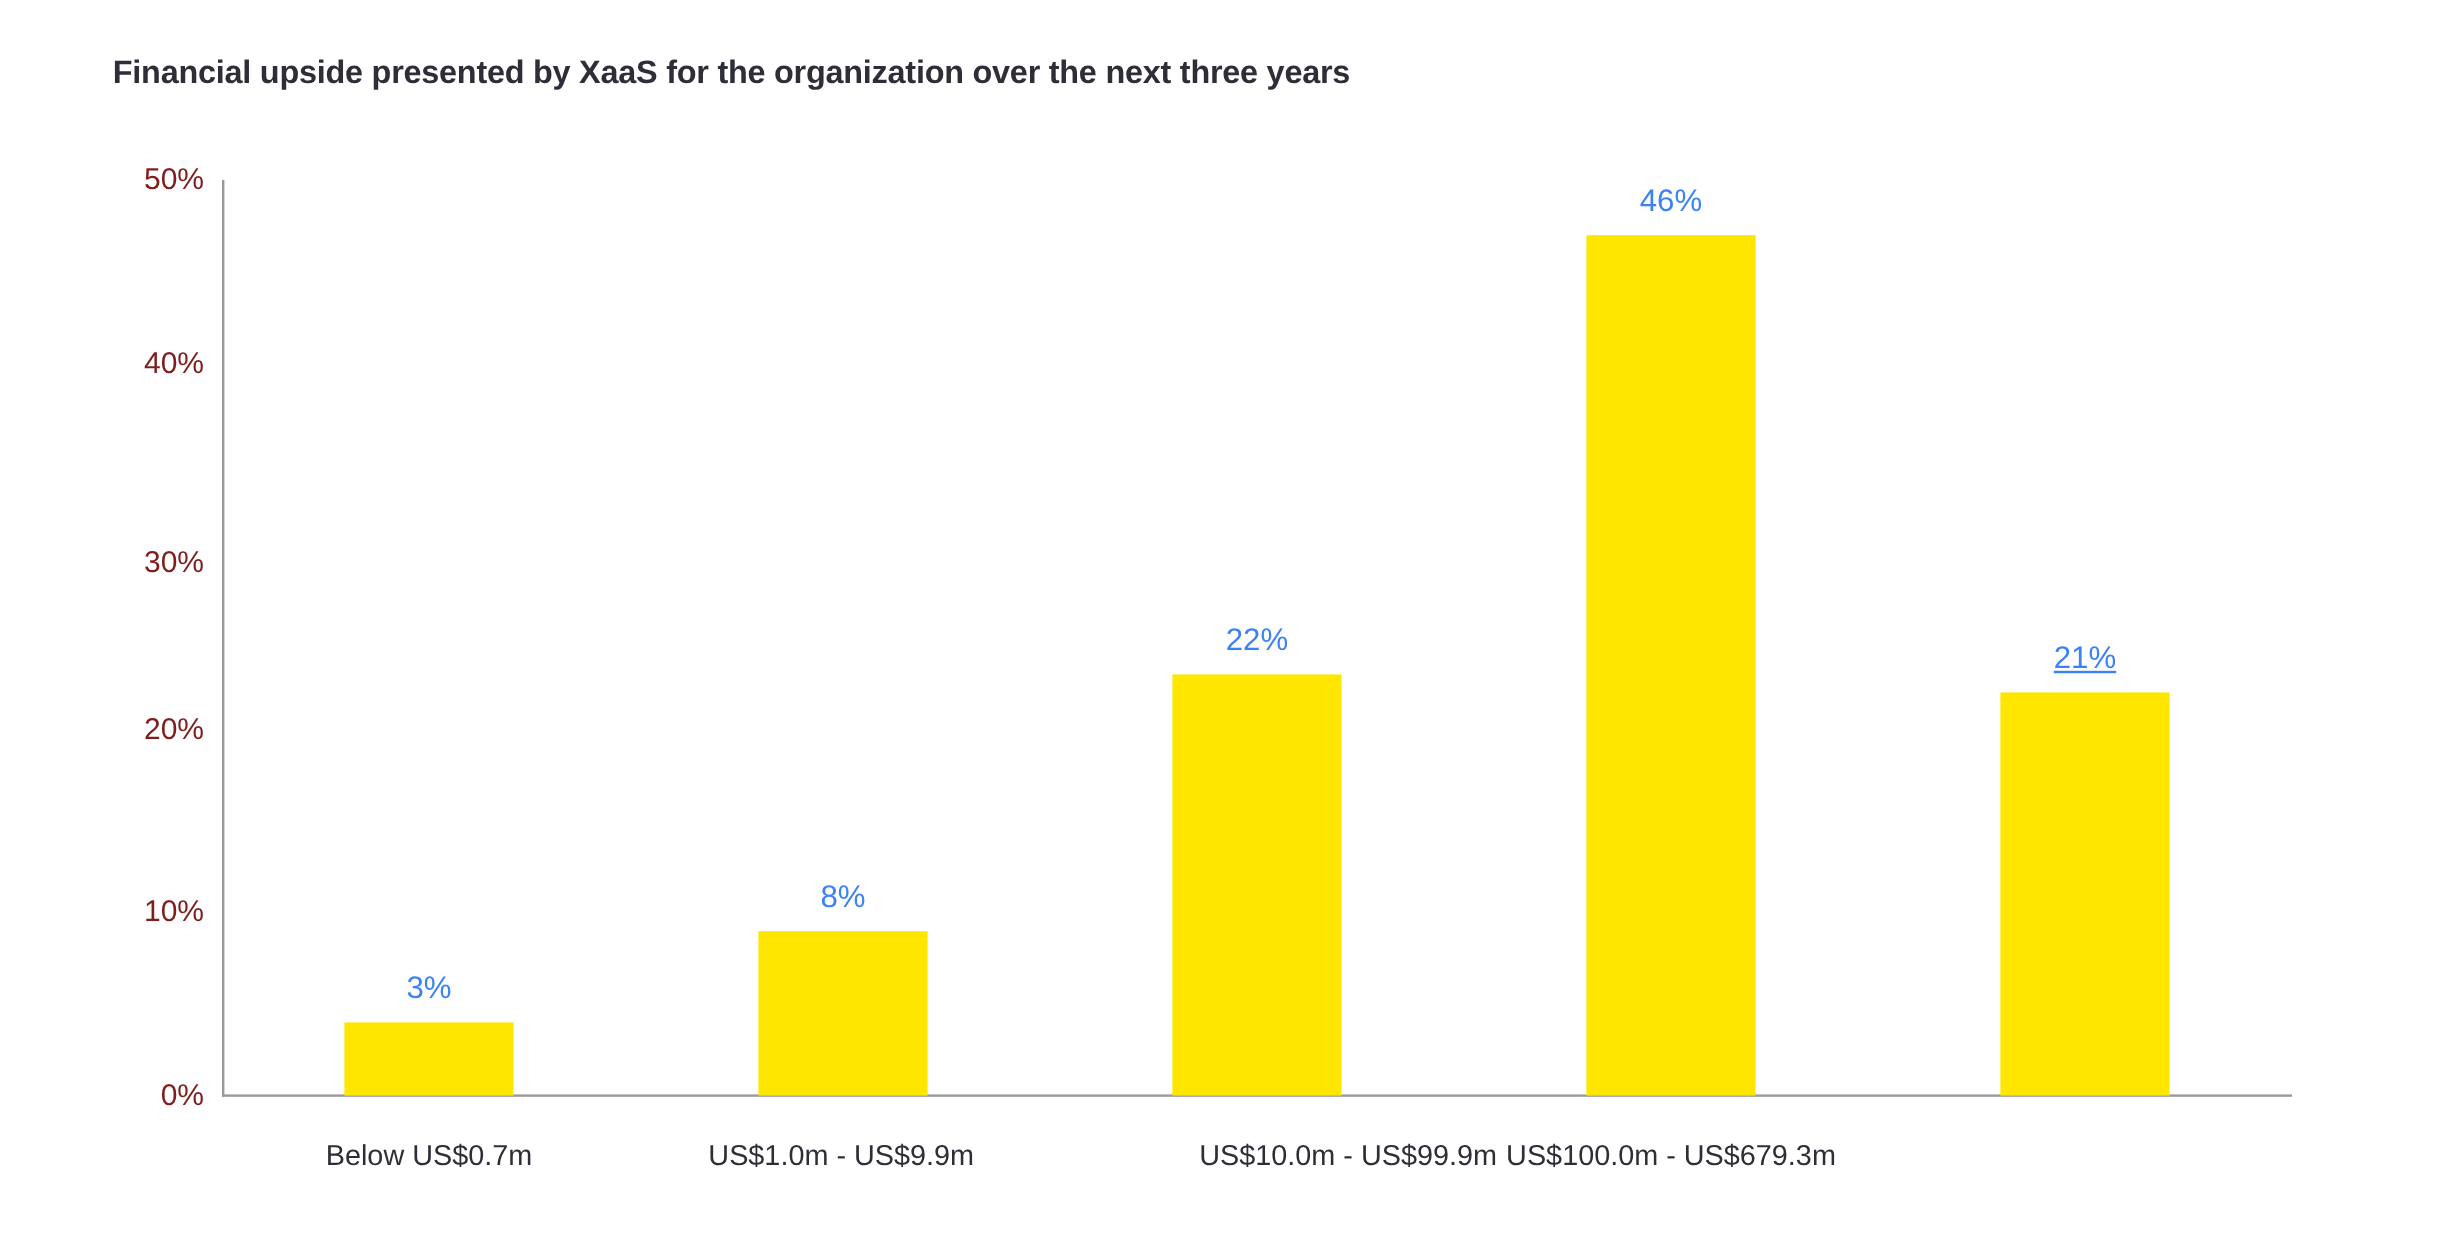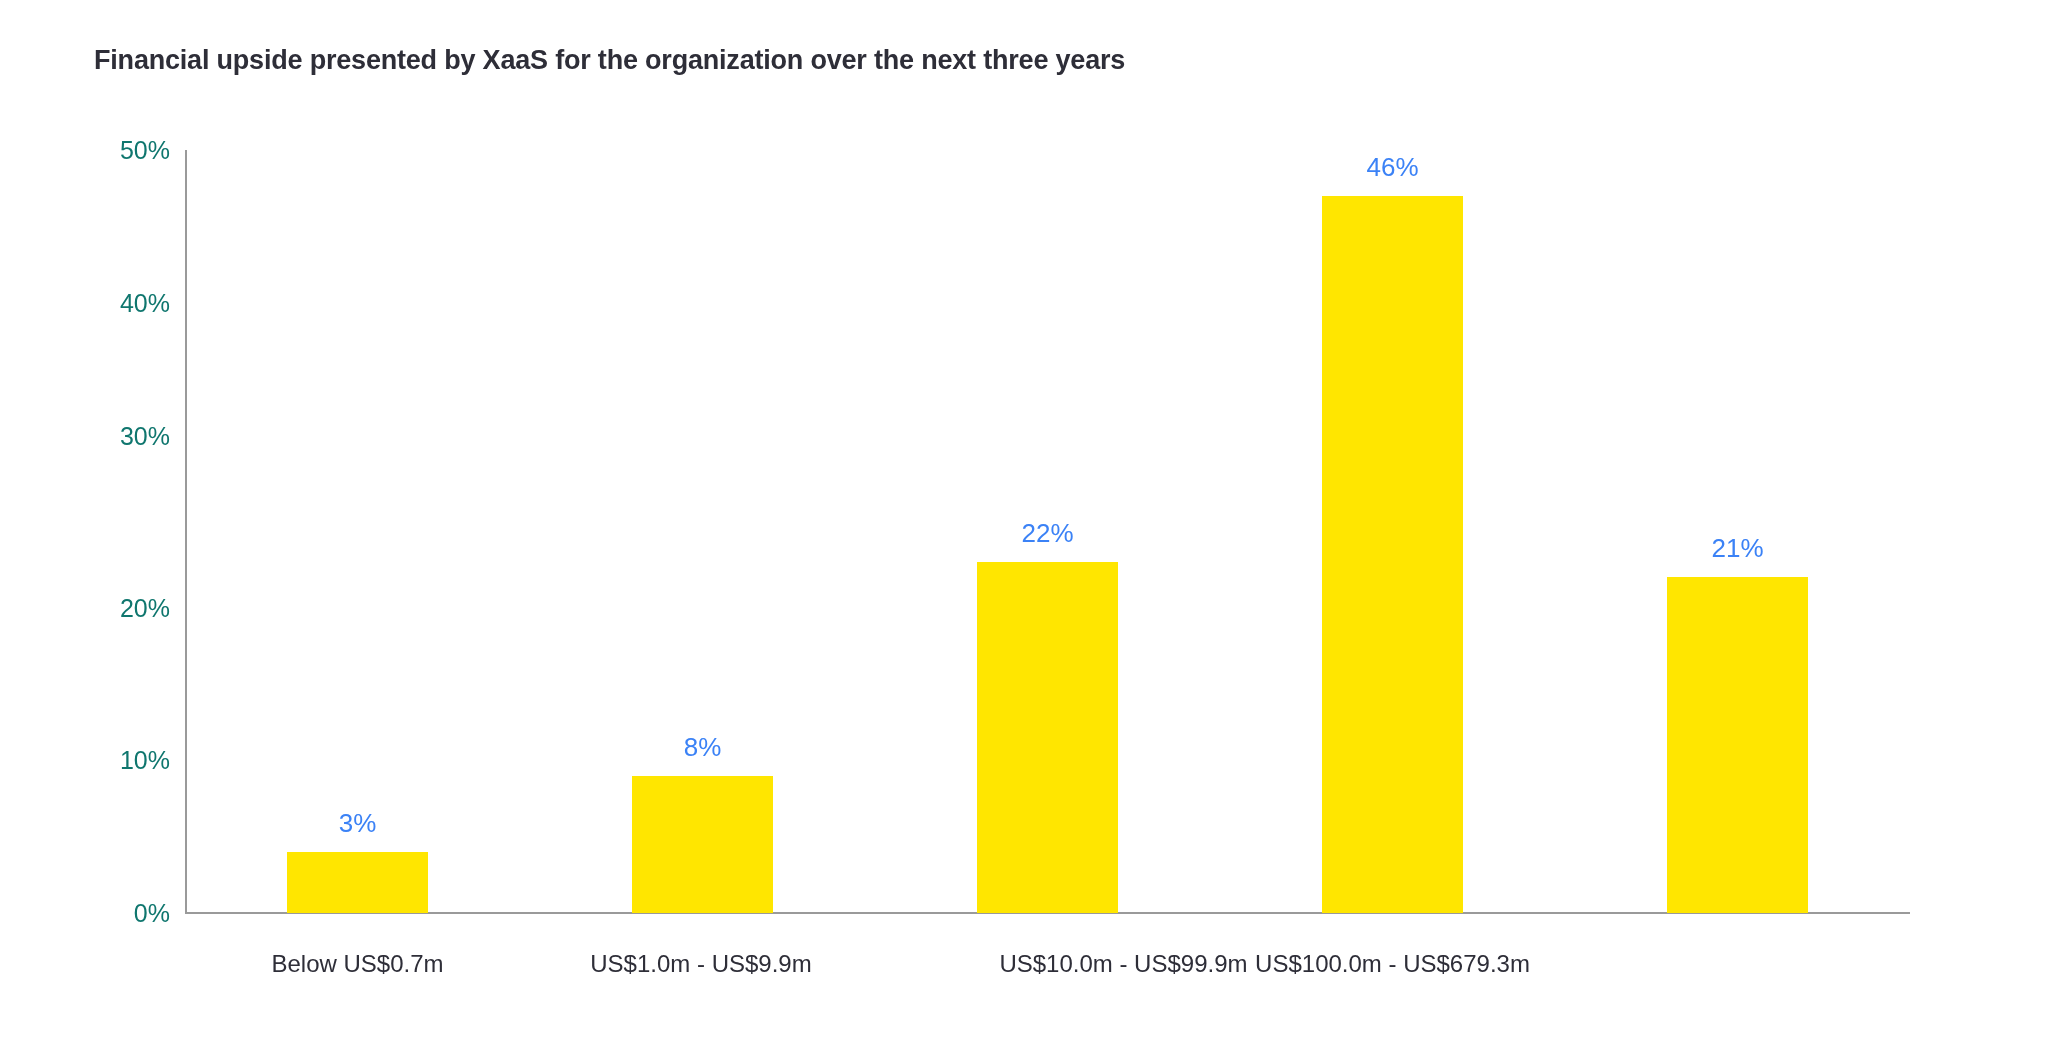--- a/index.html
+++ b/index.html
@@ -63,21 +63,21 @@
     background: #9a9a9a;
   }
 
   
   .y-tick {
     position: absolute;
     right: 0;
     width: 110px;
     text-align: right;
     font-size: 25px;
-    color: #0f766e;
+    color: #7f1d1d;
     line-height: 1;
     transform: translateY(-50%);
   }
   #y-ticks {
     position: absolute;
     left: 55px;
     top: 0;
     width: 115px;
     height: 1042px;
   }
@@ -120,37 +120,37 @@
 
   <div id="chart-title">Financial upside presented by XaaS for the organization over the next three years</div>
 
   <div id="y-axis-line"></div>
   <div id="x-axis-line"></div>
 
   <div id="y-ticks">
       <div class="y-tick" style="top: 913px;">0%</div>
       <div class="y-tick" style="top: 760.4px;">10%</div>
       <div class="y-tick" style="top: 607.8px;">20%</div>
-      <div class="y-tick" style="top: 436px;">30%</div>
+      <div class="y-tick" style="top: 469px;">30%</div>
       <div class="y-tick" style="top: 302.6px;">40%</div>
       <div class="y-tick" style="top: 150px;">50%</div>
     </div>
 
   <div id="bars-layer">
       <div class="bar-rect" style="left: 287px; width: 141px; height: 61.04px; background: rgb(255, 230, 0);"></div>
       <div class="bar-value" style="left: 257.5px; width: 200px; top: 809.96px;">3%</div>
       <div class="cat-label" style="left: 157.5px; width: 400px;">Below US$0.7m</div>
       <div class="bar-rect" style="left: 632px; width: 141px; height: 137.34px; background: rgb(255, 230, 0);"></div>
       <div class="bar-value" style="left: 602.5px; width: 200px; top: 733.66px;">8%</div>
       <div class="cat-label" style="left: 501px; width: 400px;">US$1.0m - US$9.9m</div>
       <div class="bar-rect" style="left: 977px; width: 141px; height: 350.98px; background: rgb(255, 230, 0);"></div>
       <div class="bar-value" style="left: 947.5px; width: 200px; top: 520.02px;">22%</div>
       <div class="cat-label" style="left: 847.5px; width: 400px; text-align: right;">US$10.0m - US$99.9m</div>
       <div class="bar-rect" style="left: 1322px; width: 141px; height: 717.22px; background: rgb(255, 230, 0);"></div>
       <div class="bar-value" style="left: 1292.5px; width: 200px; top: 153.78px;">46%</div>
       <div class="cat-label" style="left: 1192.5px; width: 400px;">US$100.0m - US$679.3m</div>
       <div class="bar-rect" style="left: 1667px; width: 141px; height: 335.72px; background: rgb(255, 230, 0);"></div>
-      <div class="bar-value" style="left: 1637.5px; width: 200px; top: 535.28px;">21%</div>
+      <div class="bar-value" style="left: 1637.5px; width: 200px; top: 535.28px; text-decoration: underline;">21%</div>
     </div>
 
   <div id="plot-area"></div>
 
 </div>
 
 </body></html>

